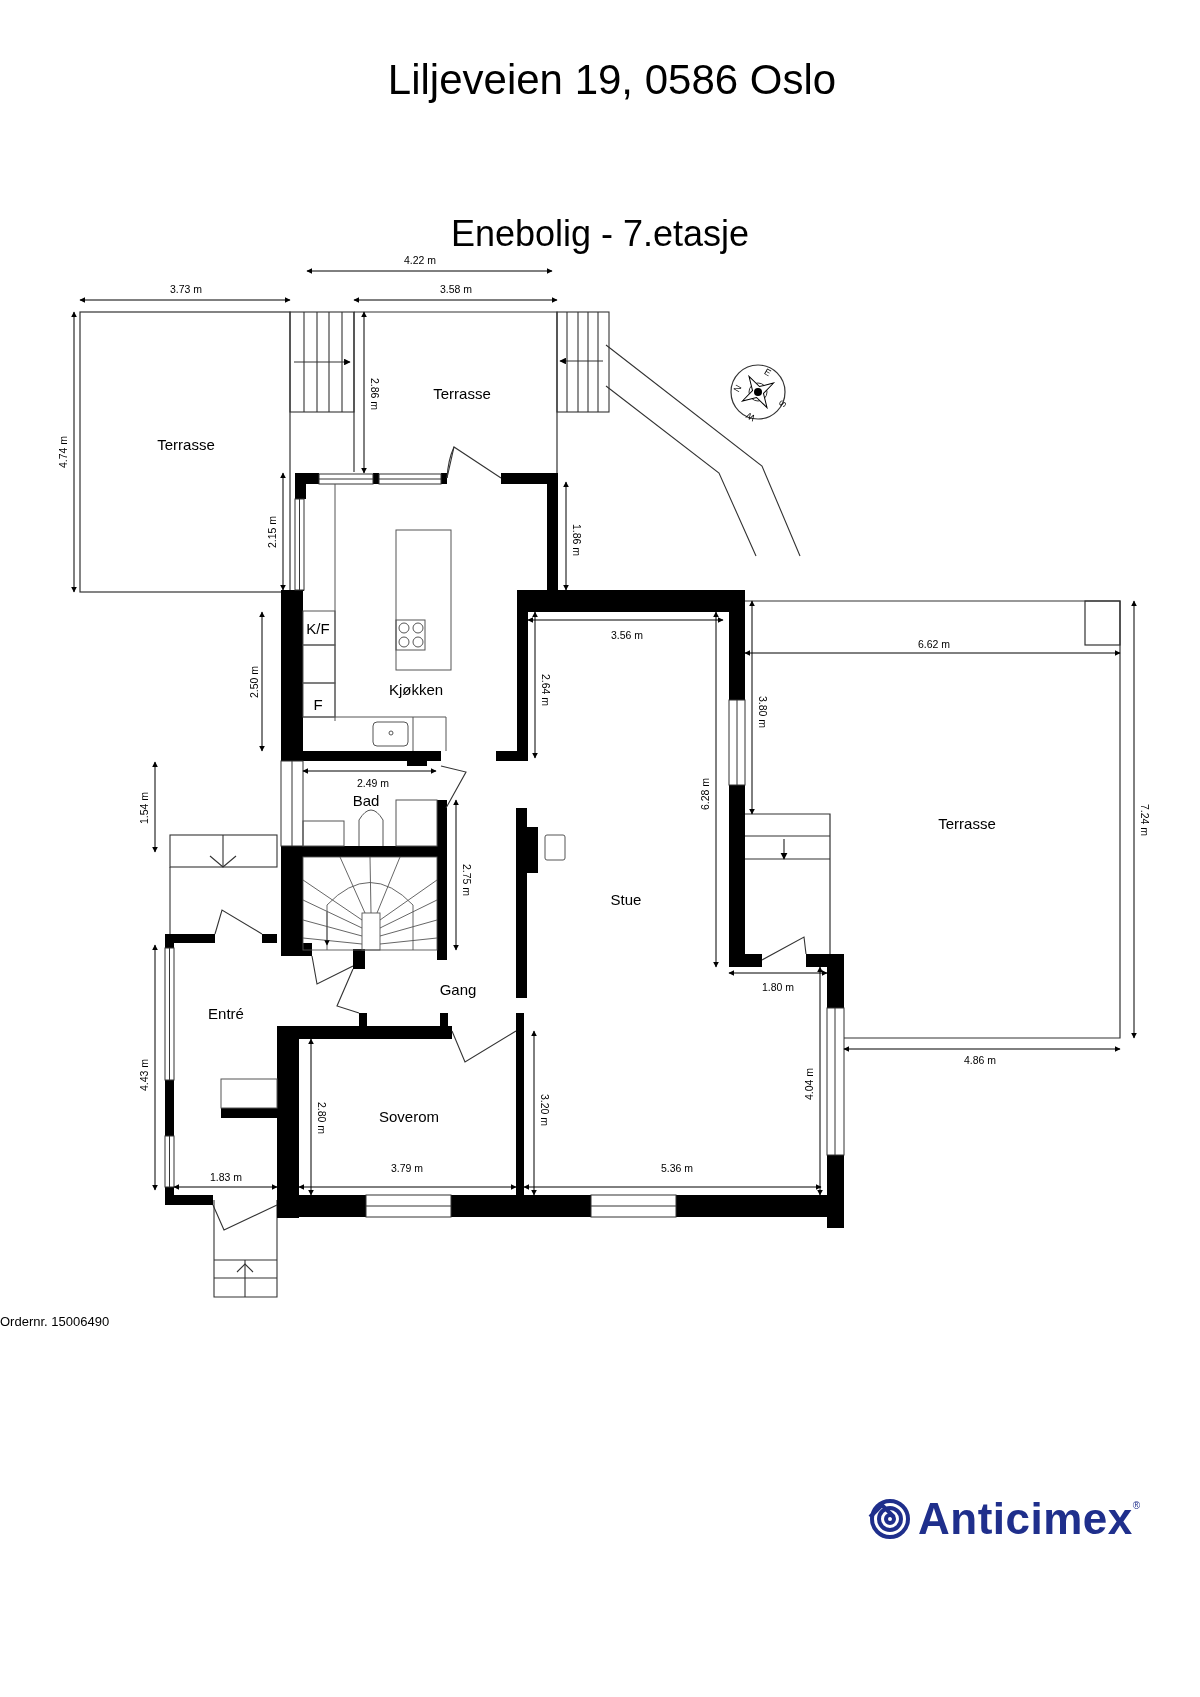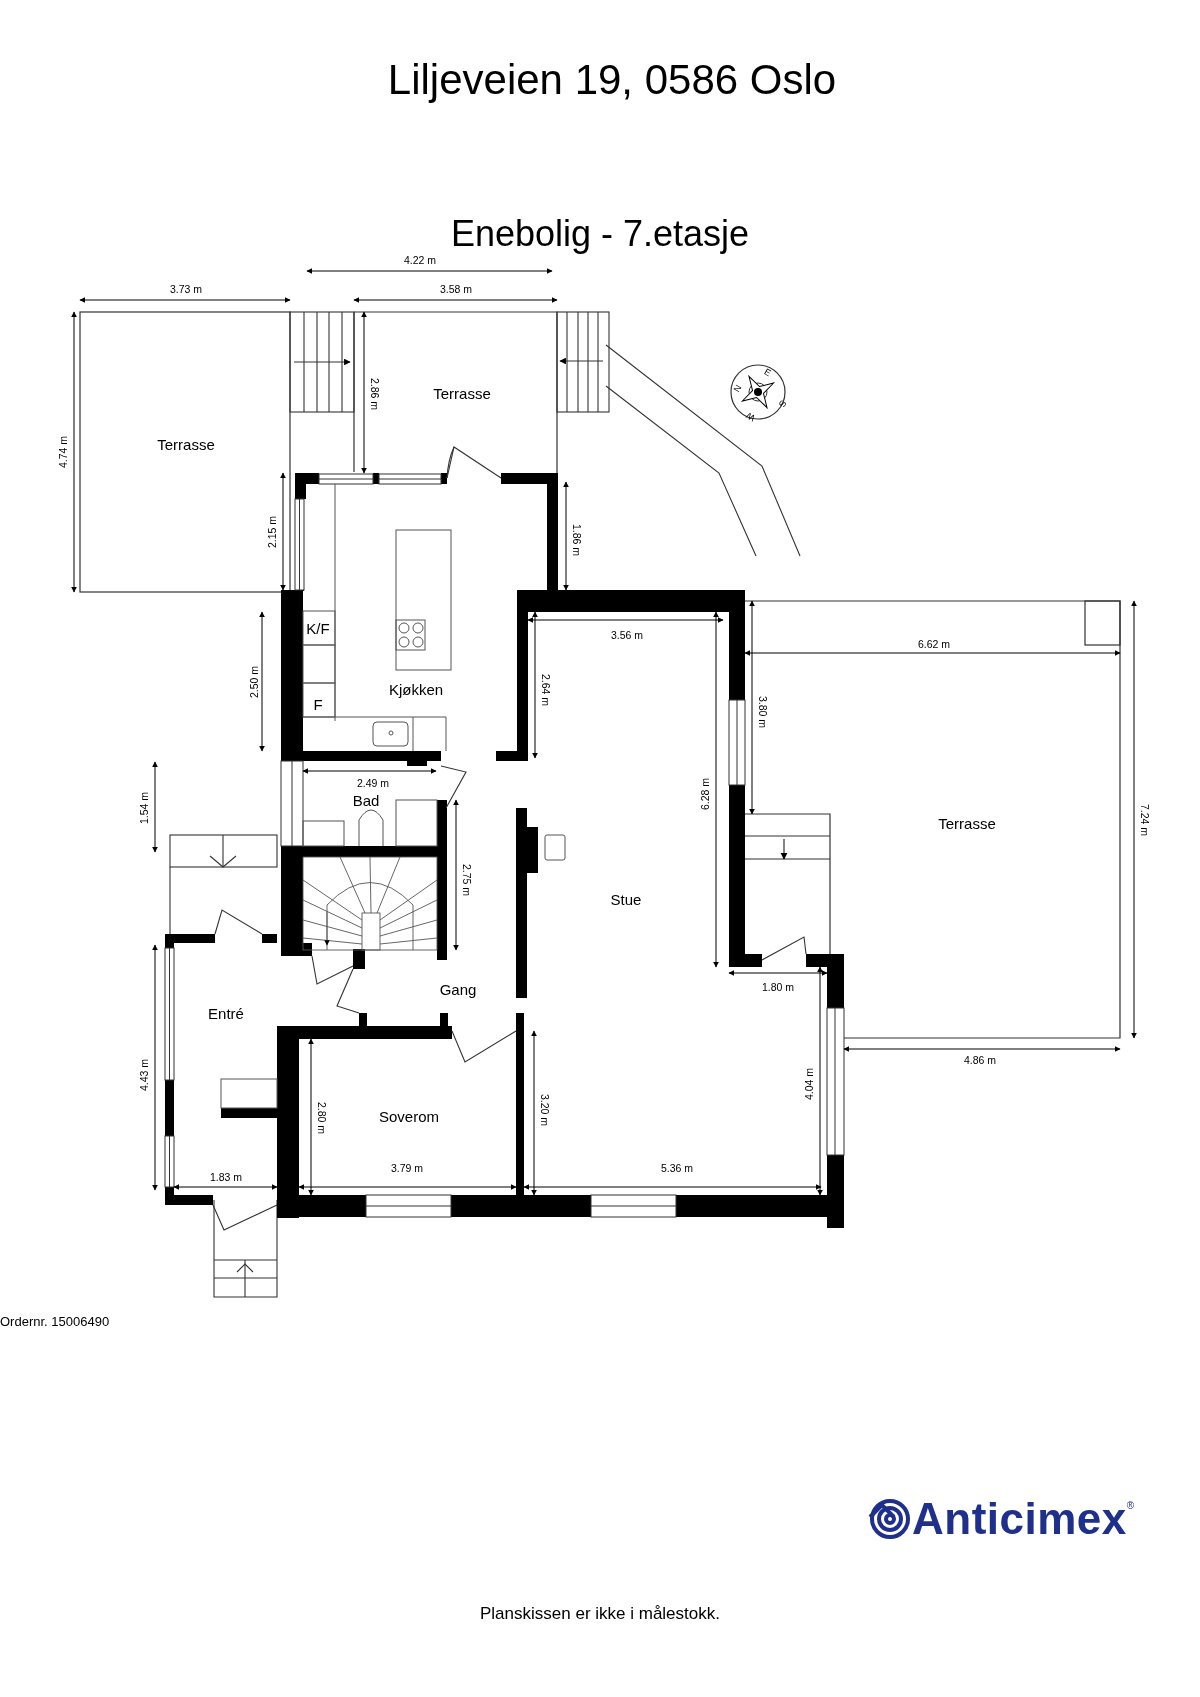--- a/index.html
+++ b/index.html
@@ -2,21 +2,21 @@
 <html><head>
 <meta charset="utf-8">
 <style>
   html,body{margin:0;padding:0;background:#fff;}
   body{width:1200px;height:1697px;position:relative;overflow:hidden;font-family:"Liberation Sans",sans-serif;color:#000;}
   .title{position:absolute;left:12px;width:1200px;text-align:center;top:56px;font-size:42px;}
   .subtitle{position:absolute;left:0;width:1200px;text-align:center;top:213px;font-size:36px;}
   svg.plan{position:absolute;left:0;top:0;}
   .order{position:absolute;left:0;width:1140px;top:1314px;font-size:13px;}
   .logo{position:absolute;left:868px;top:1494px;display:flex;align-items:center;color:#1f2f8c;}
-  .logo .word{font-size:44px;font-weight:bold;letter-spacing:0.5px;}
+  .logo .word{font-size:44px;font-weight:bold;letter-spacing:0.5px;margin-left:6px;}
   .logo .reg{font-size:10px;position:relative;top:-14px;}
   .disclaimer{position:absolute;left:0;width:1200px;text-align:center;top:1604px;font-size:17px;line-height:19px;}
   .rl{font-size:15px;}
   .dm{font-size:10.5px;}
 </style>
 </head>
 <body>
 
 <div class="title">Liljeveien 19, 0586 Oslo</div>
 <div class="subtitle">Enebolig  - 7.etasje</div>
@@ -316,14 +316,13 @@
       <circle cx="22" cy="22" r="11"></circle>
       <circle cx="22" cy="22" r="4"></circle>
     </g>
     <path d="M2,20 L14,8 L26,20" fill="none" stroke="#1f2f8c" stroke-width="4"></path>
   </svg>
   <span class="word">Anticimex</span>
   <span class="reg">®</span>
 </div>
 
 <div class="disclaimer">
-  <div>Planskissen er ikke i målestokk.</div>
 </div>
 
 </body></html>

